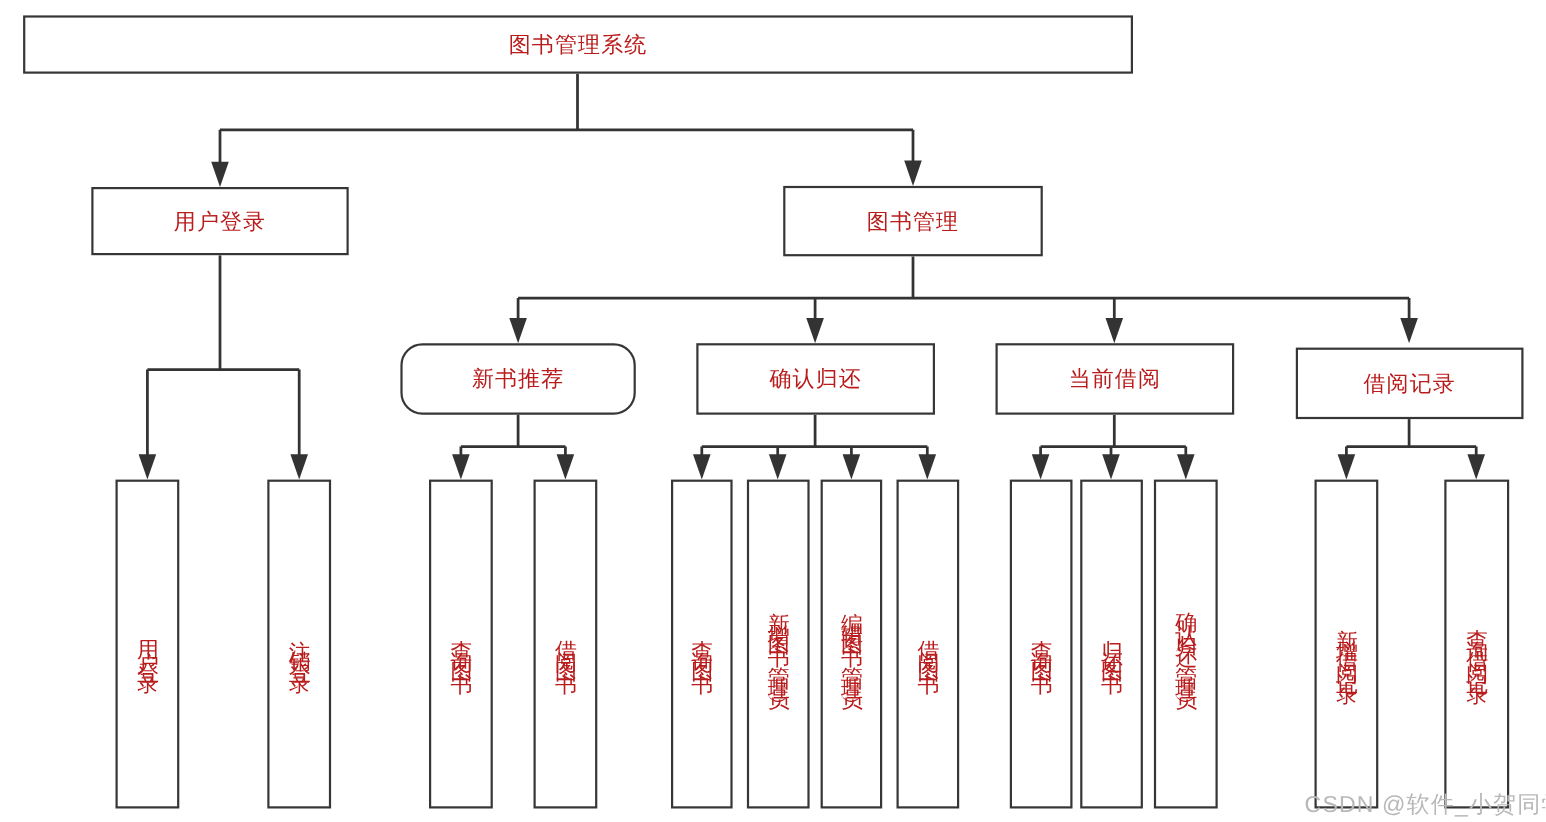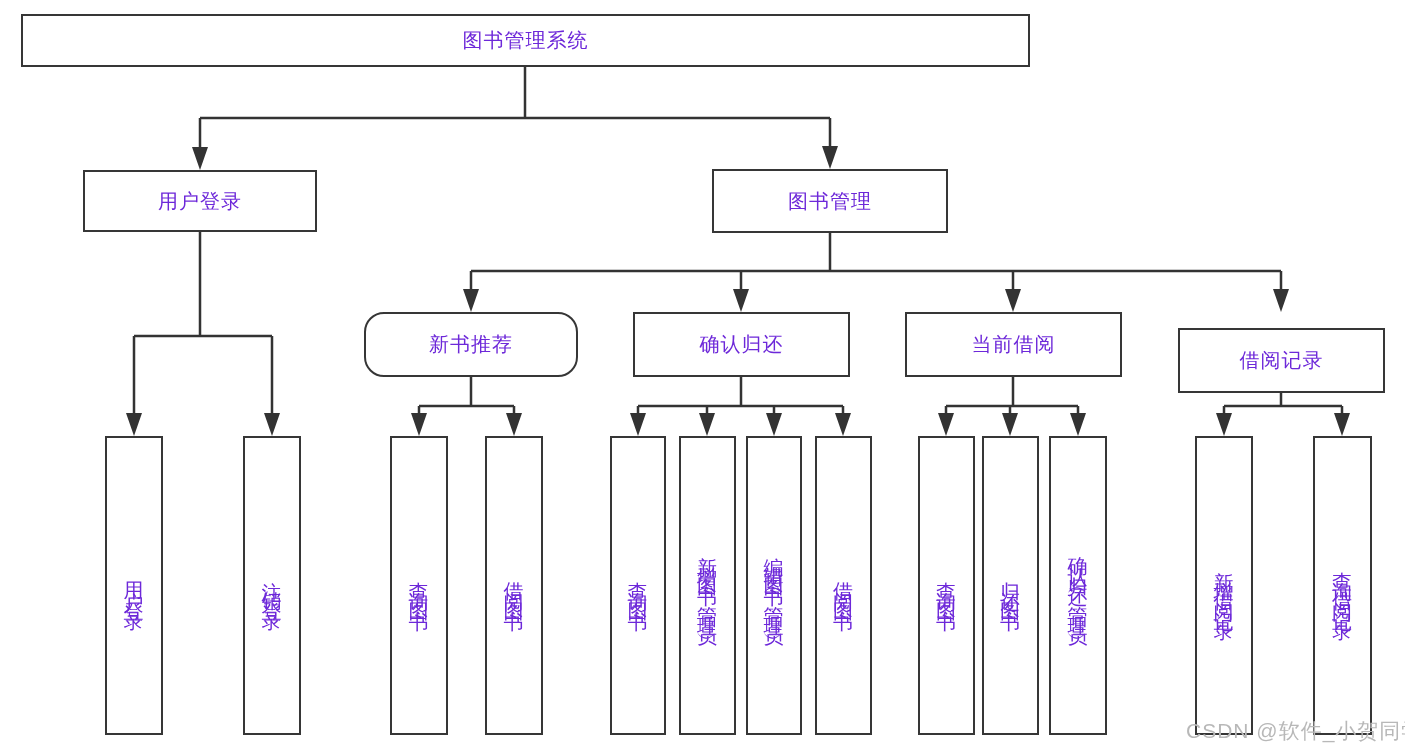--- a/index.html
+++ b/index.html
@@ -15,21 +15,21 @@
     position: absolute;
     left: 0; top: 0;
     width: 1405px; height: 747px;
     pointer-events: none;
   }
   .box {
     position: absolute;
     box-sizing: border-box;
     background: #ffffff;
     border: 2px solid #363636;
-    color: #6d28d9;
+    color: #b91c1c;
     display: flex;
     align-items: center;
     justify-content: center;
     font-size: 20px;
     letter-spacing: 1px;
   }
   .vbox span {
     writing-mode: vertical-rl;
     text-orientation: mixed;
     letter-spacing: 10px;
@@ -92,21 +92,21 @@
   </svg>
 
   <div class="box" style="left:21px; top:14px; width:1009px; height:53px;">图书管理系统</div>
 
   <div class="box" style="left:83px; top:170px; width:234px; height:62px;">用户登录</div>
   <div class="box" style="left:712px; top:169px; width:236px; height:64px;font-family:Liberation Serif, serif;">图书管理</div>
 
   <div class="box" style="left:364px; top:312px; width:214px; height:65px;border-radius:20px;">新书推荐</div>
   <div class="box" style="left:633px; top:312px; width:217px; height:65px;">确认归还</div>
   <div class="box" style="left:905px; top:312px; width:217px; height:65px;font-family:Liberation Mono, monospace;">当前借阅</div>
-  <div class="box" style="left:1178px; top:328px; width:207px; height:65px;">借阅记录</div>
+  <div class="box" style="left:1178px; top:316px; width:207px; height:65px;">借阅记录</div>
 
   <div class="box vbox" style="left:105px; top:436px; width:58px; height:299px;">
     <span>用户登录</span>
   </div>
   <div class="box vbox" style="left:243px; top:436px; width:58px; height:299px;">
     <span>注销登录</span>
   </div>
 
   <div class="box vbox" style="left:390px; top:436px; width:58px; height:299px;">
     <span>查询图书</span>

